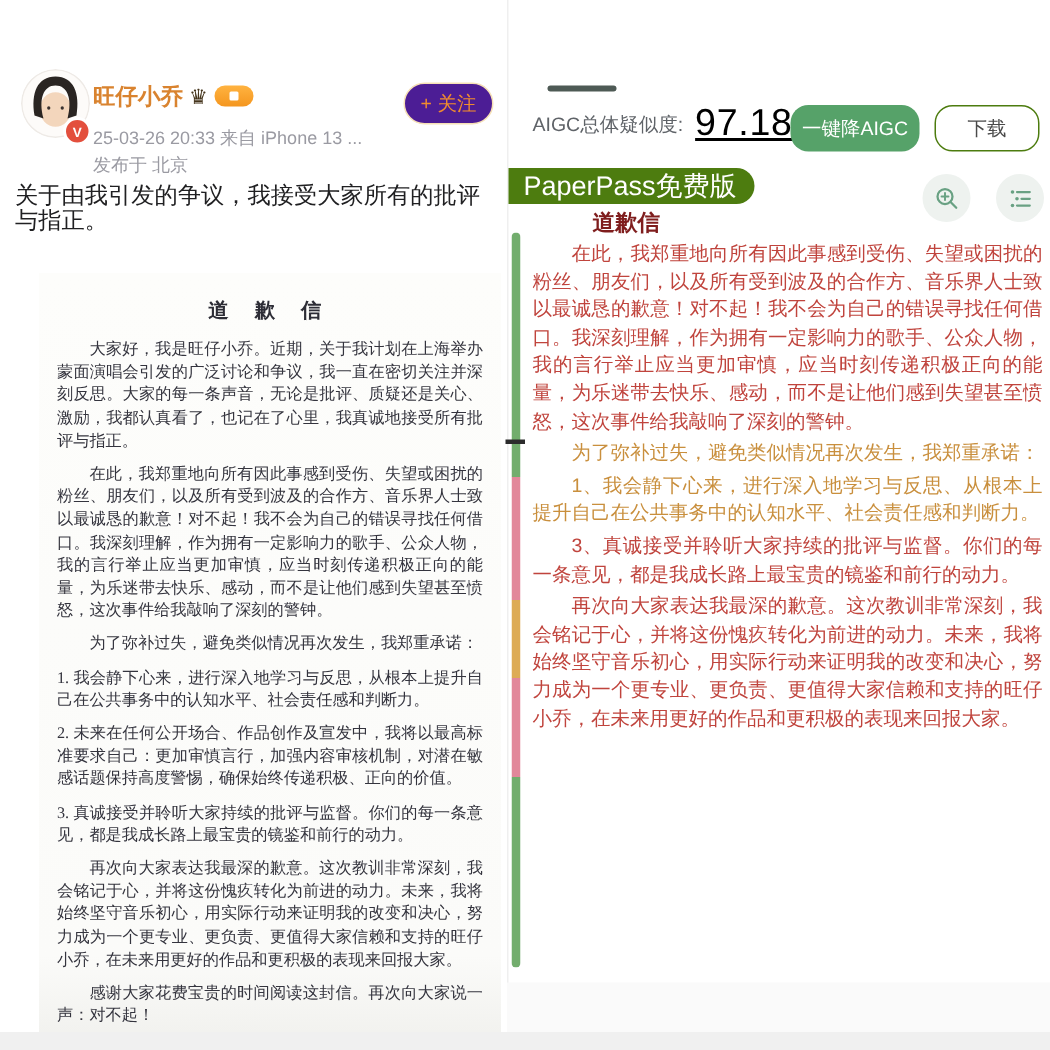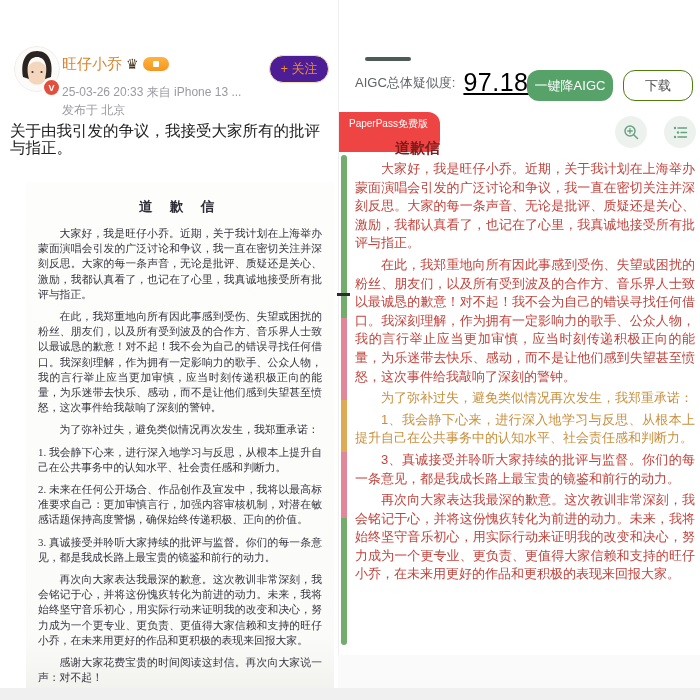--- a/index.html
+++ b/index.html
@@ -6,21 +6,21 @@
   body{font-family:"Liberation Sans",sans-serif;background:#fff;}
   #canvas{position:relative;width:700px;height:700px;background:#ffffff;overflow:hidden;}
 
   
   .weibo{position:absolute;left:0;top:0;width:338px;height:700px;background:#fff;}
   .avatar{position:absolute;left:14px;top:46px;width:46px;height:46px;border-radius:50%;overflow:hidden;background:#fff;}
   .v-badge{position:absolute;left:42px;top:78px;width:15px;height:15px;border-radius:50%;
     background:#e34f3d;border:2px solid #fff;color:#fff;font-size:9px;font-weight:bold;
     display:flex;align-items:center;justify-content:center;}
   .uname-row{position:absolute;left:62px;top:54px;height:20px;display:flex;align-items:center;gap:4px;}
-  .uname{color:#d9832f;font-size:15px;font-weight:400;}
+  .uname{color:#d9832f;font-size:15px;font-weight:700;}
   .crown{color:#45351c;font-size:14px;line-height:1;}
   .vip-pill{width:26px;height:14px;border-radius:7px;background:linear-gradient(180deg,#ffb340,#f4961f);
     display:flex;align-items:center;justify-content:center;}
   .vip-pill i{display:block;width:6px;height:6px;background:#fff;border-radius:1px;}
   .meta{position:absolute;left:62px;color:#9a9aa2;font-size:12px;white-space:nowrap;}
   .meta.t1{top:84px;}
   .meta.t2{top:102px;}
   .follow-btn{position:absolute;left:269px;top:55px;width:58px;height:26px;border-radius:14px;
     background:#4c1d95;border:1px solid #f6e0b6;color:#f08c2e;font-size:13px;
     display:flex;align-items:center;justify-content:center;}
@@ -38,22 +38,22 @@
   
   .checker{position:absolute;left:338px;top:0;width:362px;height:700px;background:#fff;border-left:1px solid #efefef;box-sizing:border-box;}
   .handle{position:absolute;left:26px;top:57px;width:46px;height:4px;background:#4e5a55;border-radius:2px;}
   .aigc-row{position:absolute;left:16px;top:68px;display:flex;align-items:center;}
   .aigc-label{color:#5f6368;font-size:13px;}
   .aigc-value{color:#000000;font-size:25px;font-weight:500;margin-left:8px;letter-spacing:.5px;text-decoration:underline;}
   .btn{position:absolute;top:70px;height:31px;border-radius:12px;font-size:13px;
     display:flex;align-items:center;justify-content:center;cursor:pointer;box-sizing:border-box;}
   .btn-green{left:188px;width:86px;background:#56a269;color:#fff;}
   .btn-dl{left:284px;width:70px;background:#fff;border:1px solid #4d7c0f;color:#4a4a4a;}
-  .pp-tag{position:absolute;left:0;top:112px;height:24px;padding:0 12px 16px 10px;
-    background:#ef4444;color:#fff;font-size:10px;border-radius:0 12px 12px 0;
+  .pp-tag{position:absolute;left:0;top:112px;height:24px;padding:0 12px 0 10px;
+    background:#4d7c0f;color:#fff;font-size:18px;border-radius:0 12px 12px 0;
     display:flex;align-items:center;}
   .doc-title{position:absolute;left:56px;top:139px;font-size:15px;font-weight:bold;color:#7f1d1d;}
   .circle-btn{position:absolute;top:116px;width:32px;height:32px;border-radius:50%;background:#eef2ef;
     display:flex;align-items:center;justify-content:center;cursor:pointer;}
   .circle-btn.b1{left:276px;}
   .circle-btn.b2{left:325px;}
 
   .heat-bar{position:absolute;left:2px;top:155px;width:6px;height:490px;border-radius:3px;overflow:hidden;}
   .heat-bar i{display:block;width:100%;}
   .seg-green{background:#72ad6d;}
@@ -160,21 +160,20 @@
     <i class="seg-green" style="height: 163px;"></i>
         <i class="seg-pink" style="height: 82px;"></i>
         <i class="seg-orange" style="height: 52px;"></i>
         <i class="seg-pink" style="height: 66px;"></i>
         <i class="seg-green" style="height: 127px;"></i>
       </div>
     <div class="heat-tick"></div>
 
     <div class="check-text">
 
-    <p class="lv-red">大家好，我是旺仔小乔。近期，关于我计划在上海举办蒙面演唱会引发的广泛讨论和争议，我一直在密切关注并深刻反思。大家的每一条声音、无论是批评、质疑还是关心、激励，我都认真看了，也记在了心里，我真诚地接受所有批评与指正。</p>
         <p class="lv-red">在此，我郑重地向所有因此事感到受伤、失望或困扰的粉丝、朋友们，以及所有受到波及的合作方、音乐界人士致以最诚恳的歉意！对不起！我不会为自己的错误寻找任何借口。我深刻理解，作为拥有一定影响力的歌手、公众人物，我的言行举止应当更加审慎，应当时刻传递积极正向的能量，为乐迷带去快乐、感动，而不是让他们感到失望甚至愤怒，这次事件给我敲响了深刻的警钟。</p>
         <p class="lv-orange">为了弥补过失，避免类似情况再次发生，我郑重承诺：</p>
         <p class="lv-orange">1、我会静下心来，进行深入地学习与反思、从根本上提升自己在公共事务中的认知水平、社会责任感和判断力。</p>
         <p class="lv-red">3、真诚接受并聆听大家持续的批评与监督。你们的每一条意见，都是我成长路上最宝贵的镜鉴和前行的动力。</p>
         <p class="lv-red">再次向大家表达我最深的歉意。这次教训非常深刻，我会铭记于心，并将这份愧疚转化为前进的动力。未来，我将始终坚守音乐初心，用实际行动来证明我的改变和决心，努力成为一个更专业、更负责、更值得大家信赖和支持的旺仔小乔，在未来用更好的作品和更积极的表现来回报大家。</p>
       </div>
   </div>
 
   <div class="strip-right"></div>
   <div class="strip-bottom"></div>

